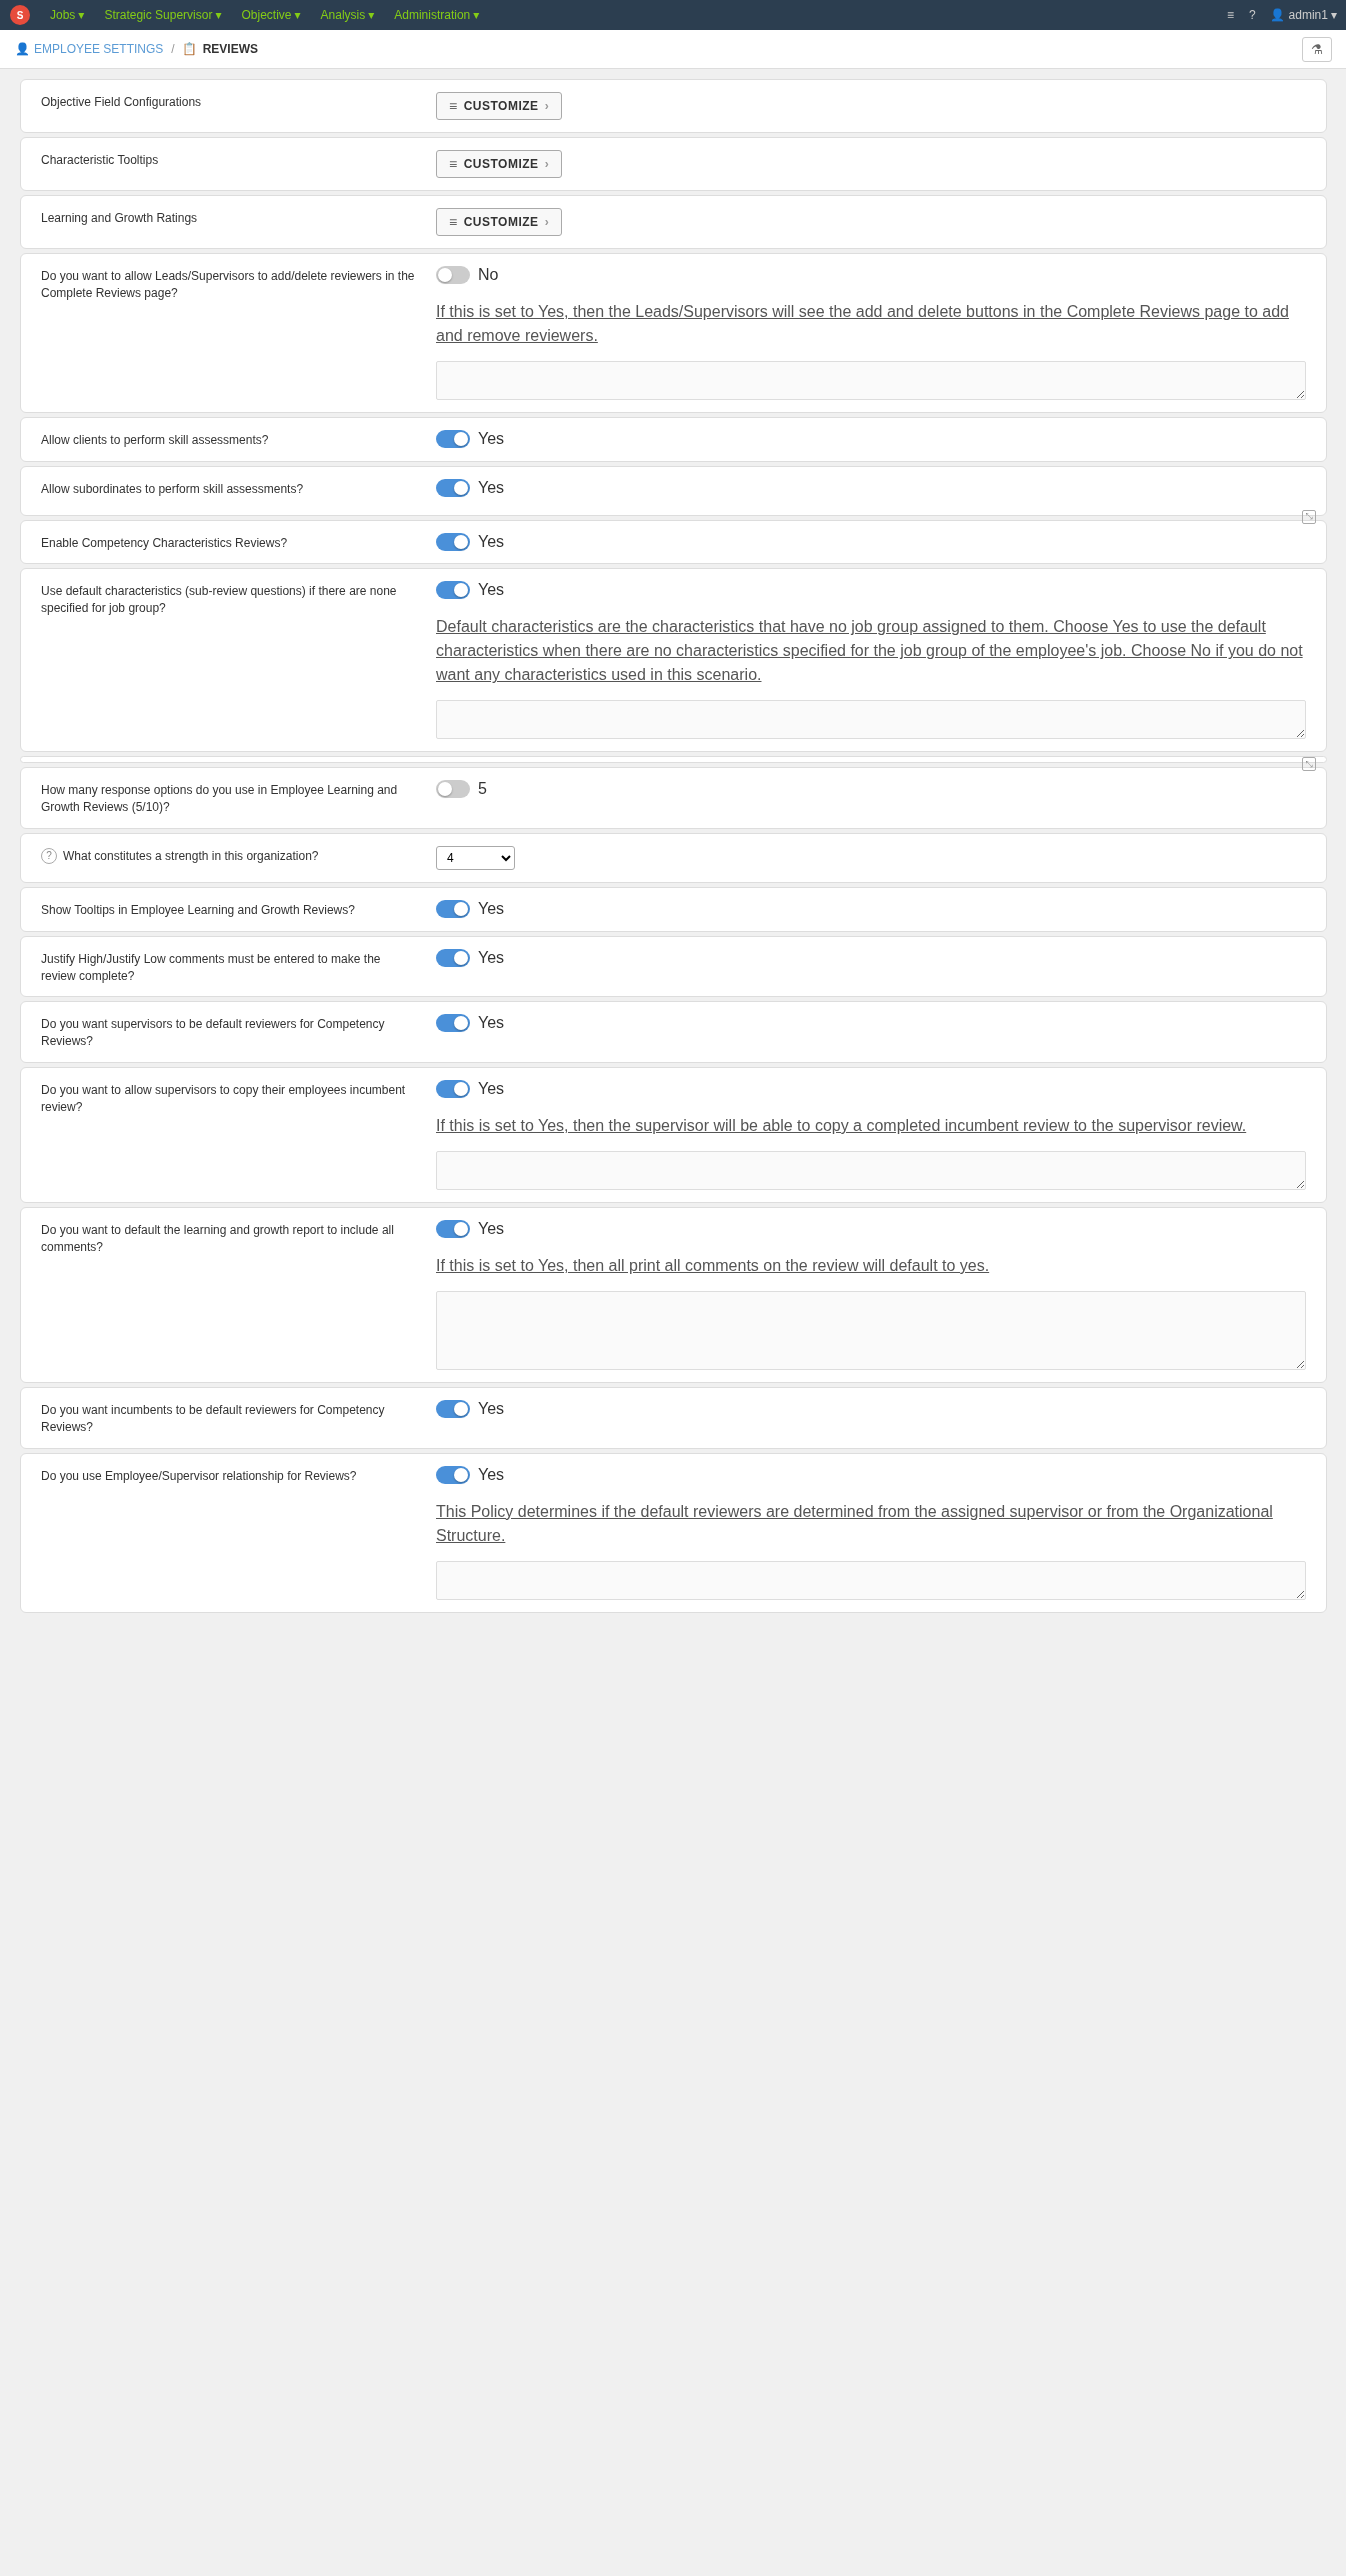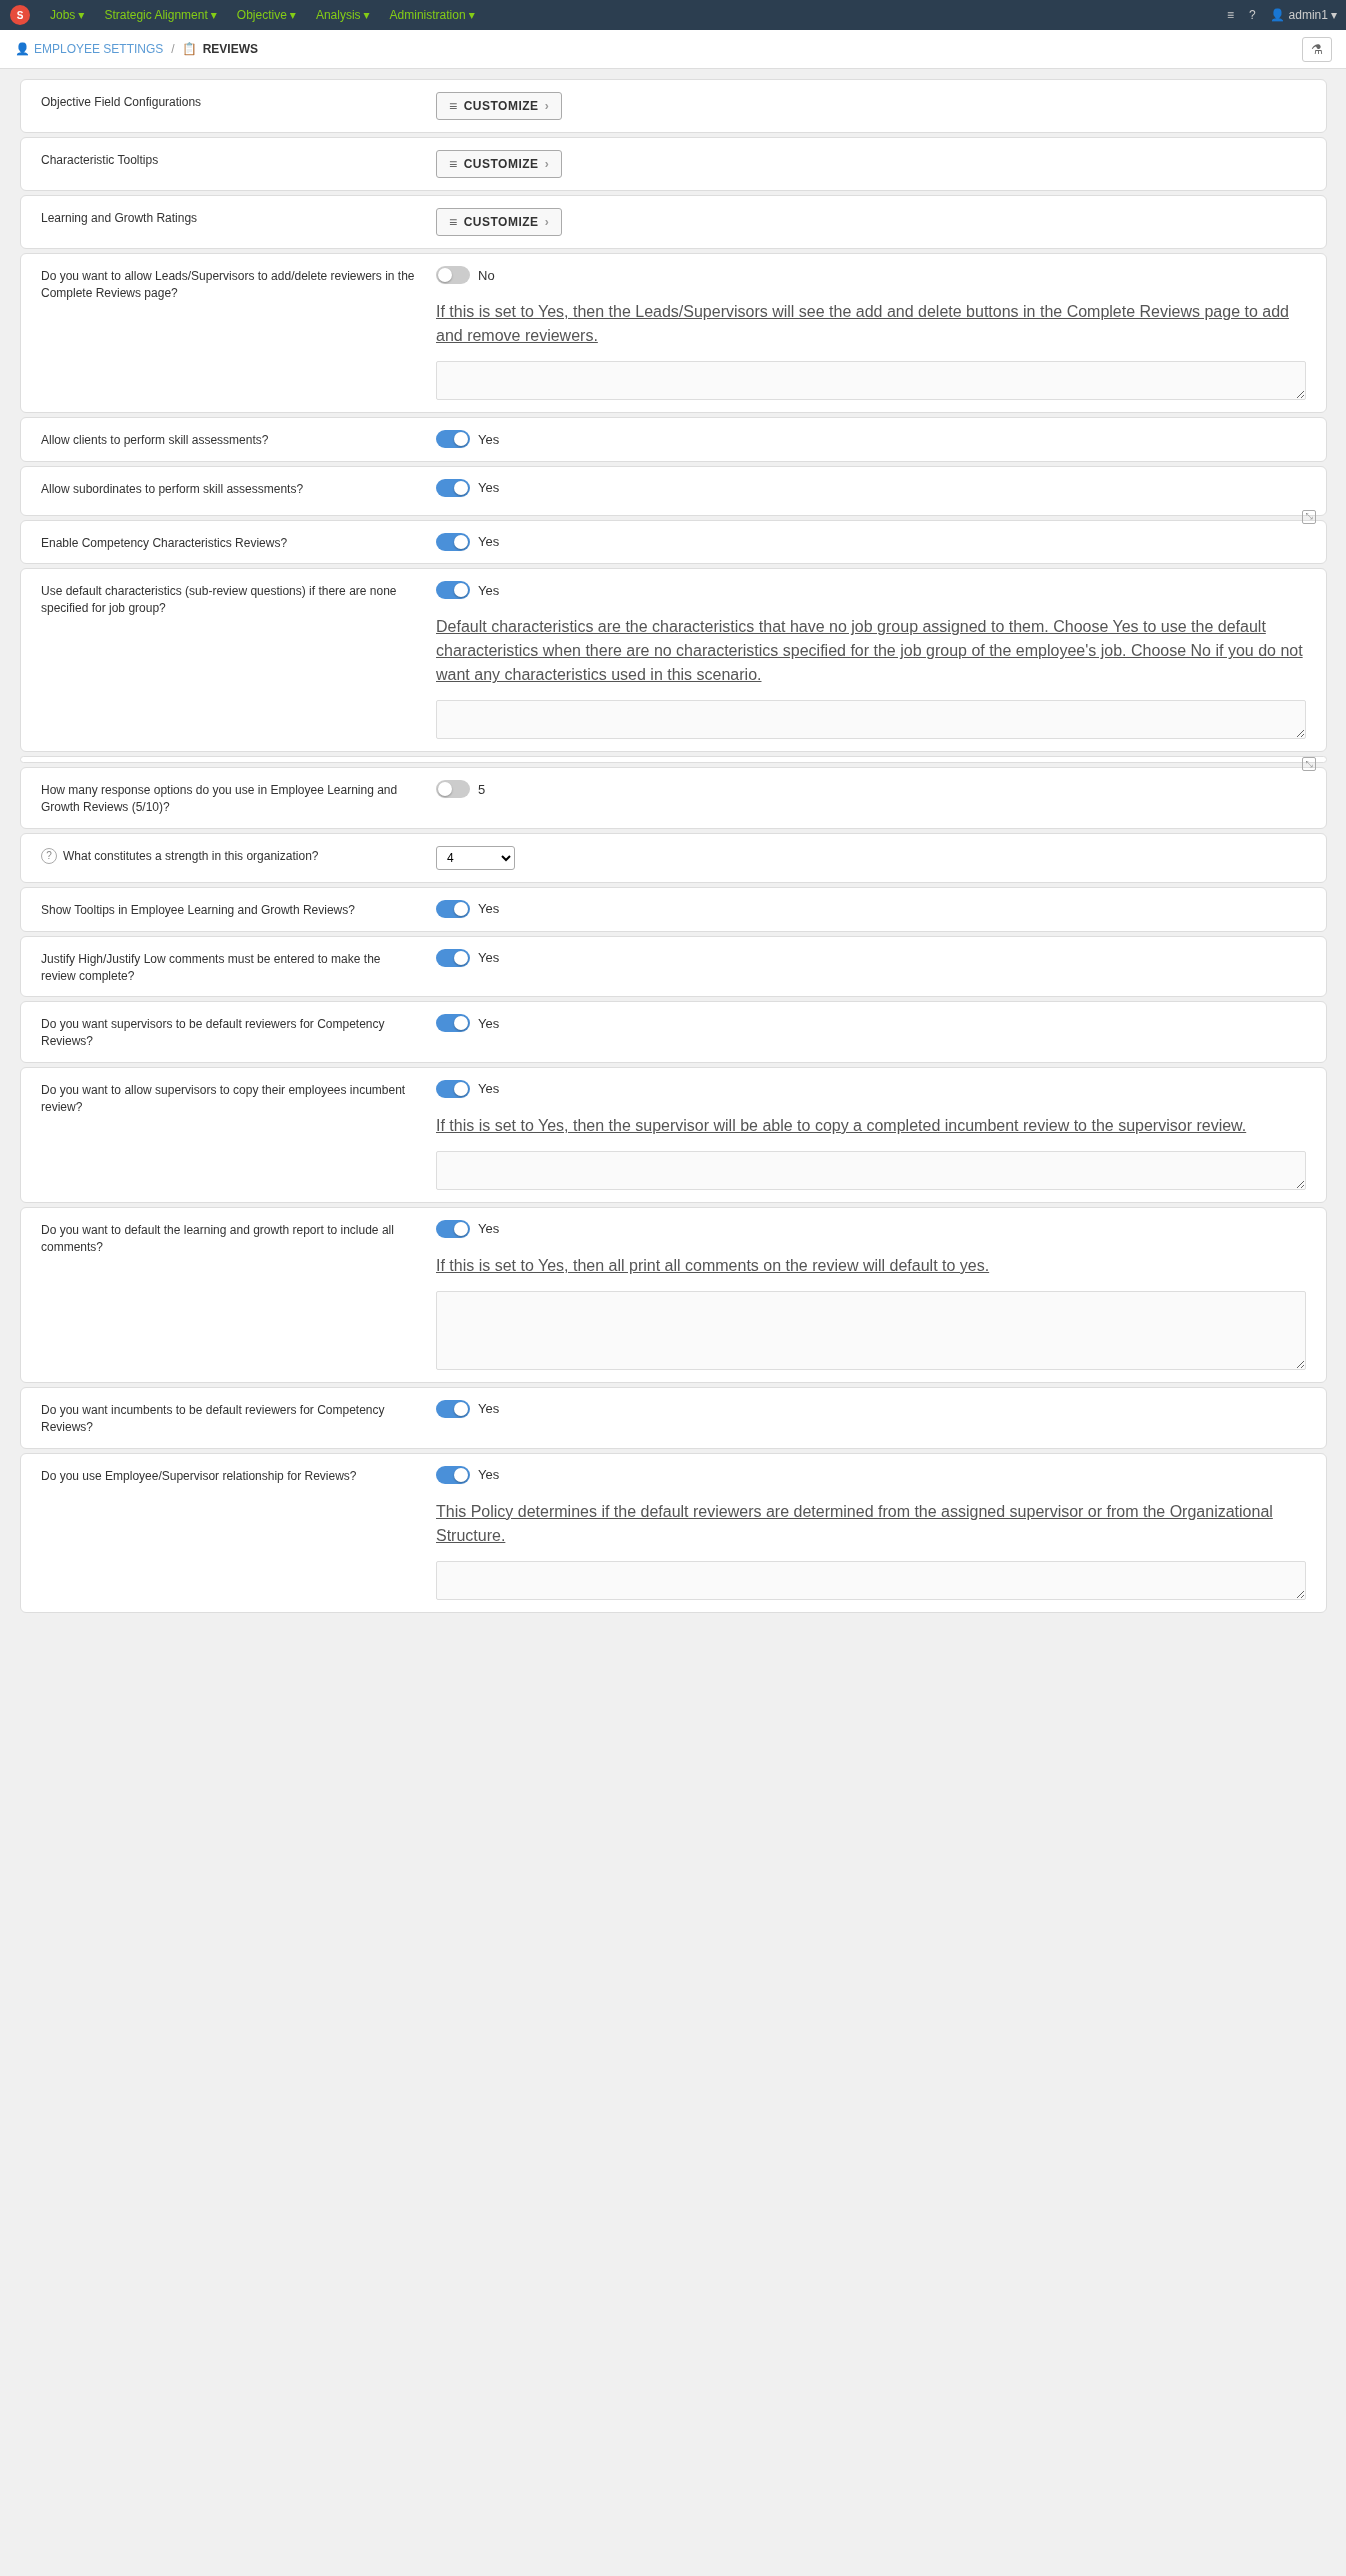--- a/index.html
+++ b/index.html
@@ -150,21 +150,21 @@
       width: 14px;
       height: 14px;
       border-radius: 50%;
       background: white;
       transition: left 0.2s;
       box-shadow: 0 1px 2px rgba(0,0,0,0.3);
     }
     .toggle-track .toggle-thumb { left: 18px; }
     .toggle-track.off .toggle-thumb { left: 2px; }
     .toggle-label {
-      font-size: 13px;
+      font-size: 16px;
       color: #333;
     }
 
     
     .description-text {
       font-size: 16px;
       color: #555;
       line-height: 1.5;
       margin-top: 8px;
       text-decoration: underline;
@@ -250,21 +250,21 @@
 </head>
 <body>
 
 <nav class="top-nav">
   <div class="brand-icon">S</div>
   <div class="nav-item">
     <span>Jobs</span>
     <span>▾</span>
   </div>
   <div class="nav-item">
-    <span>Strategic Alignment</span>
+    <span>Strategic Supervisor</span>
     <span>▾</span>
   </div>
   <div class="nav-item">
     <span>Objective</span>
     <span>▾</span>
   </div>
   <div class="nav-item">
     <span>Analysis</span>
     <span>▾</span>
   </div>

